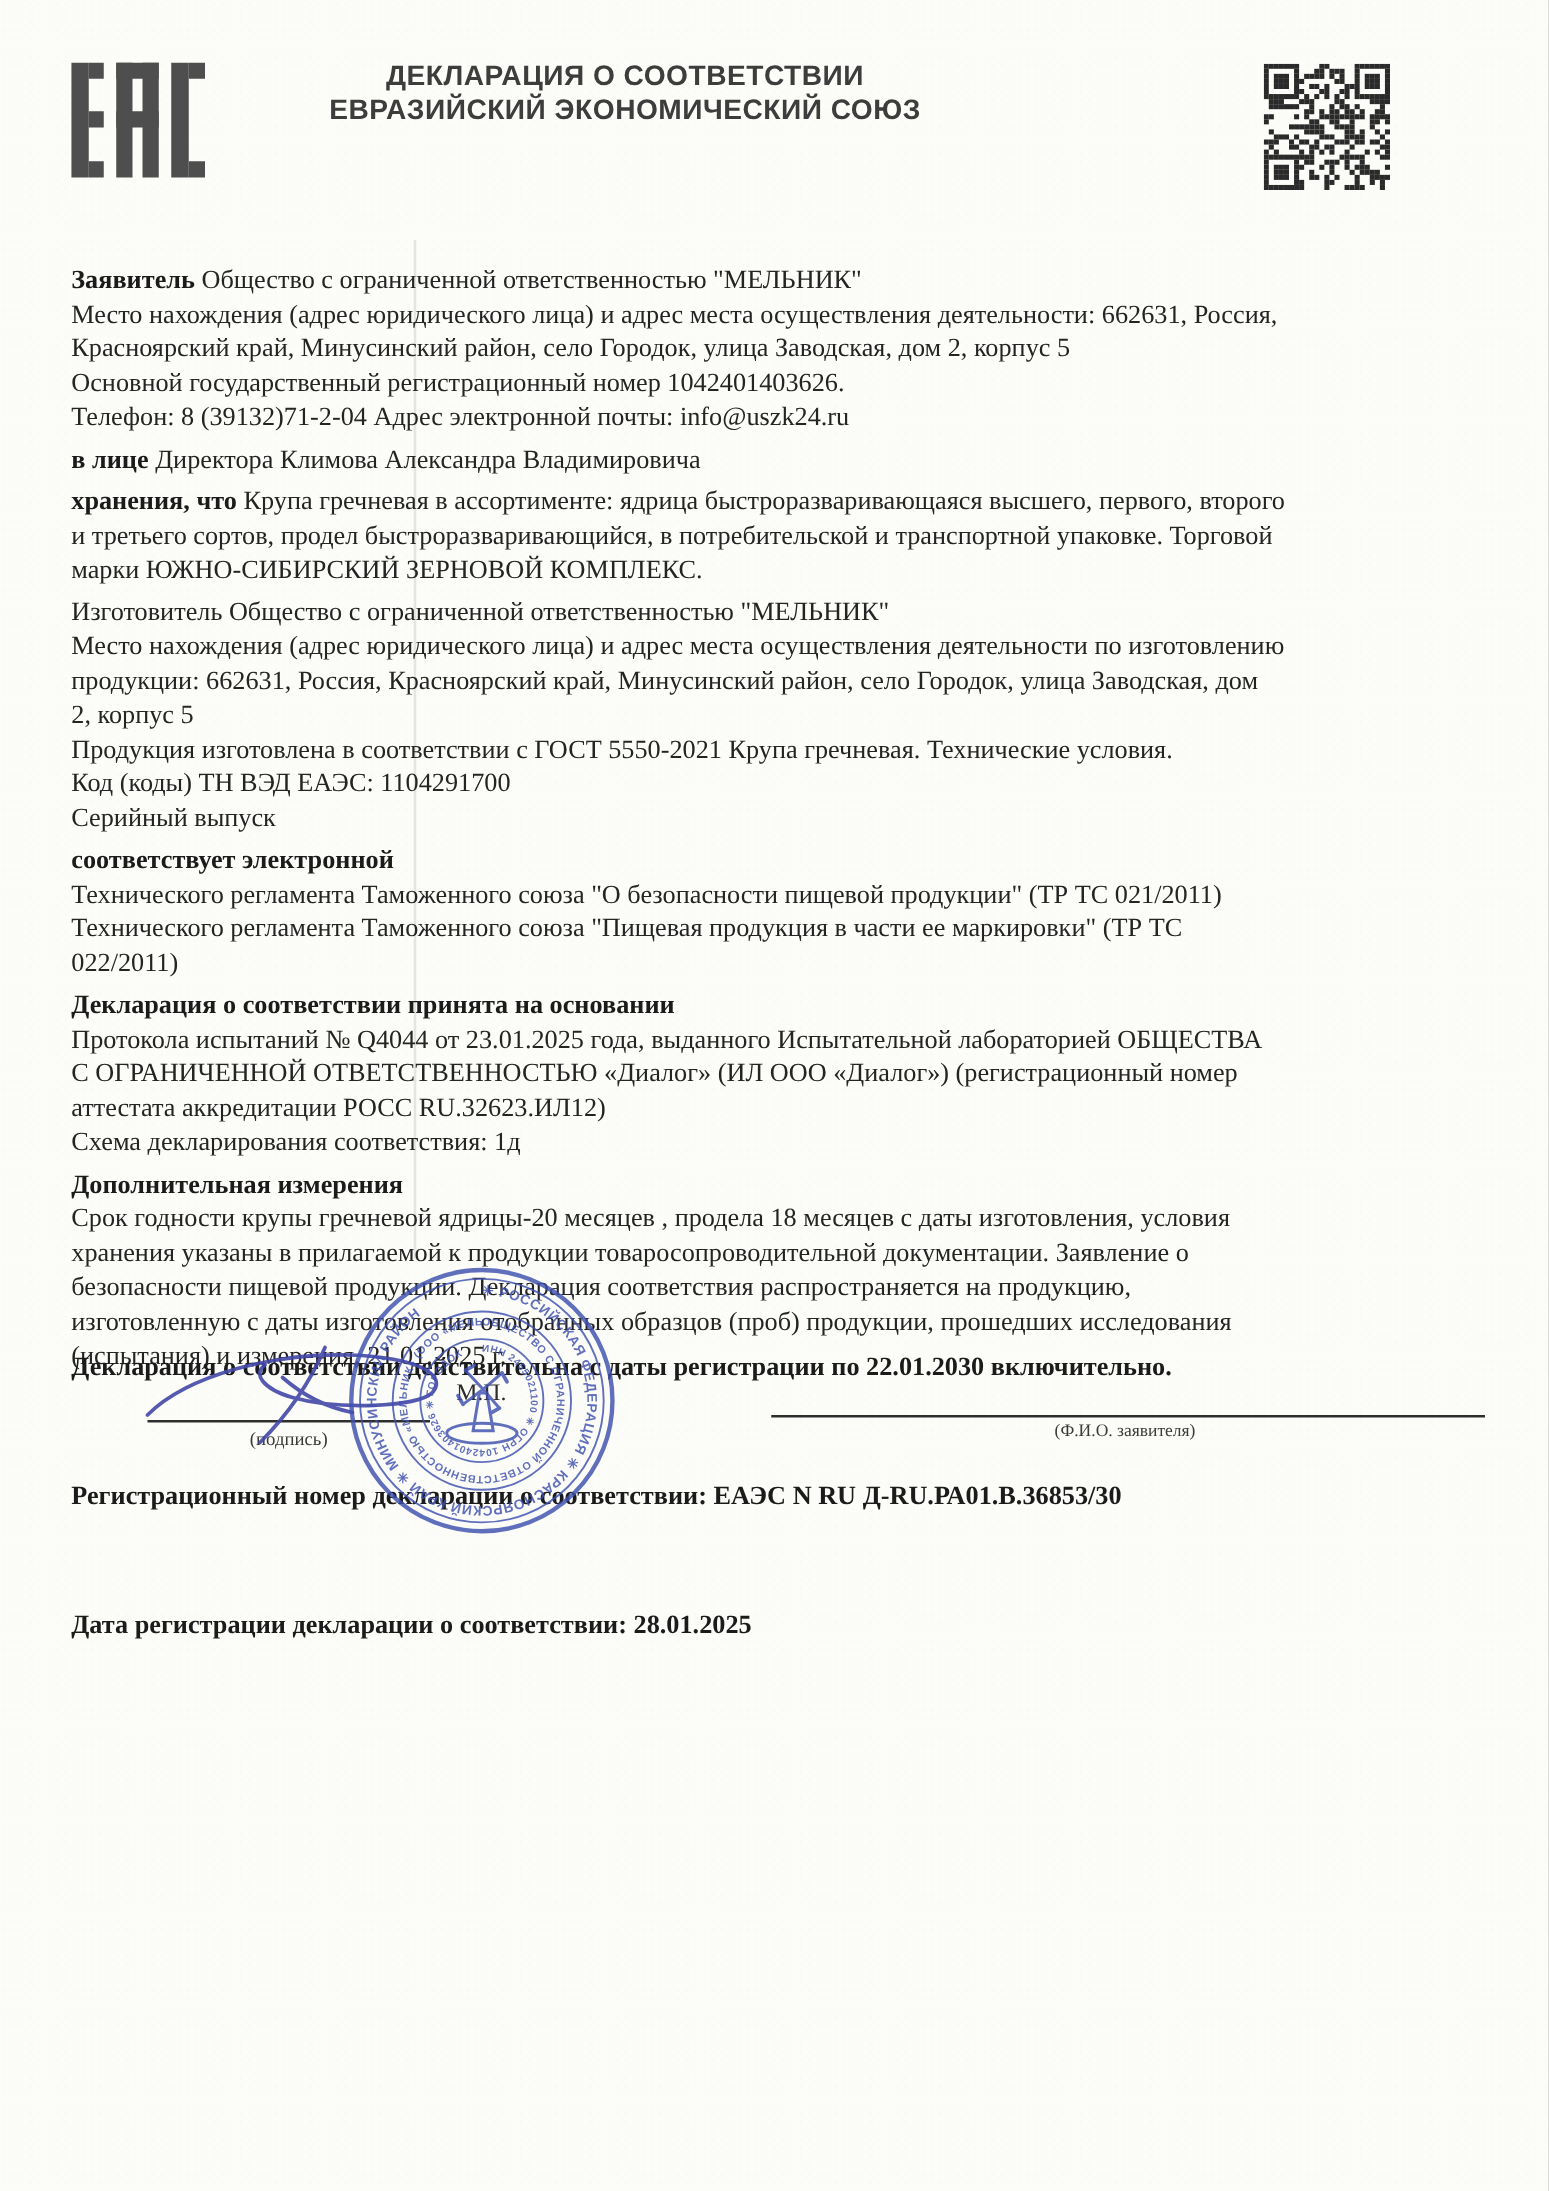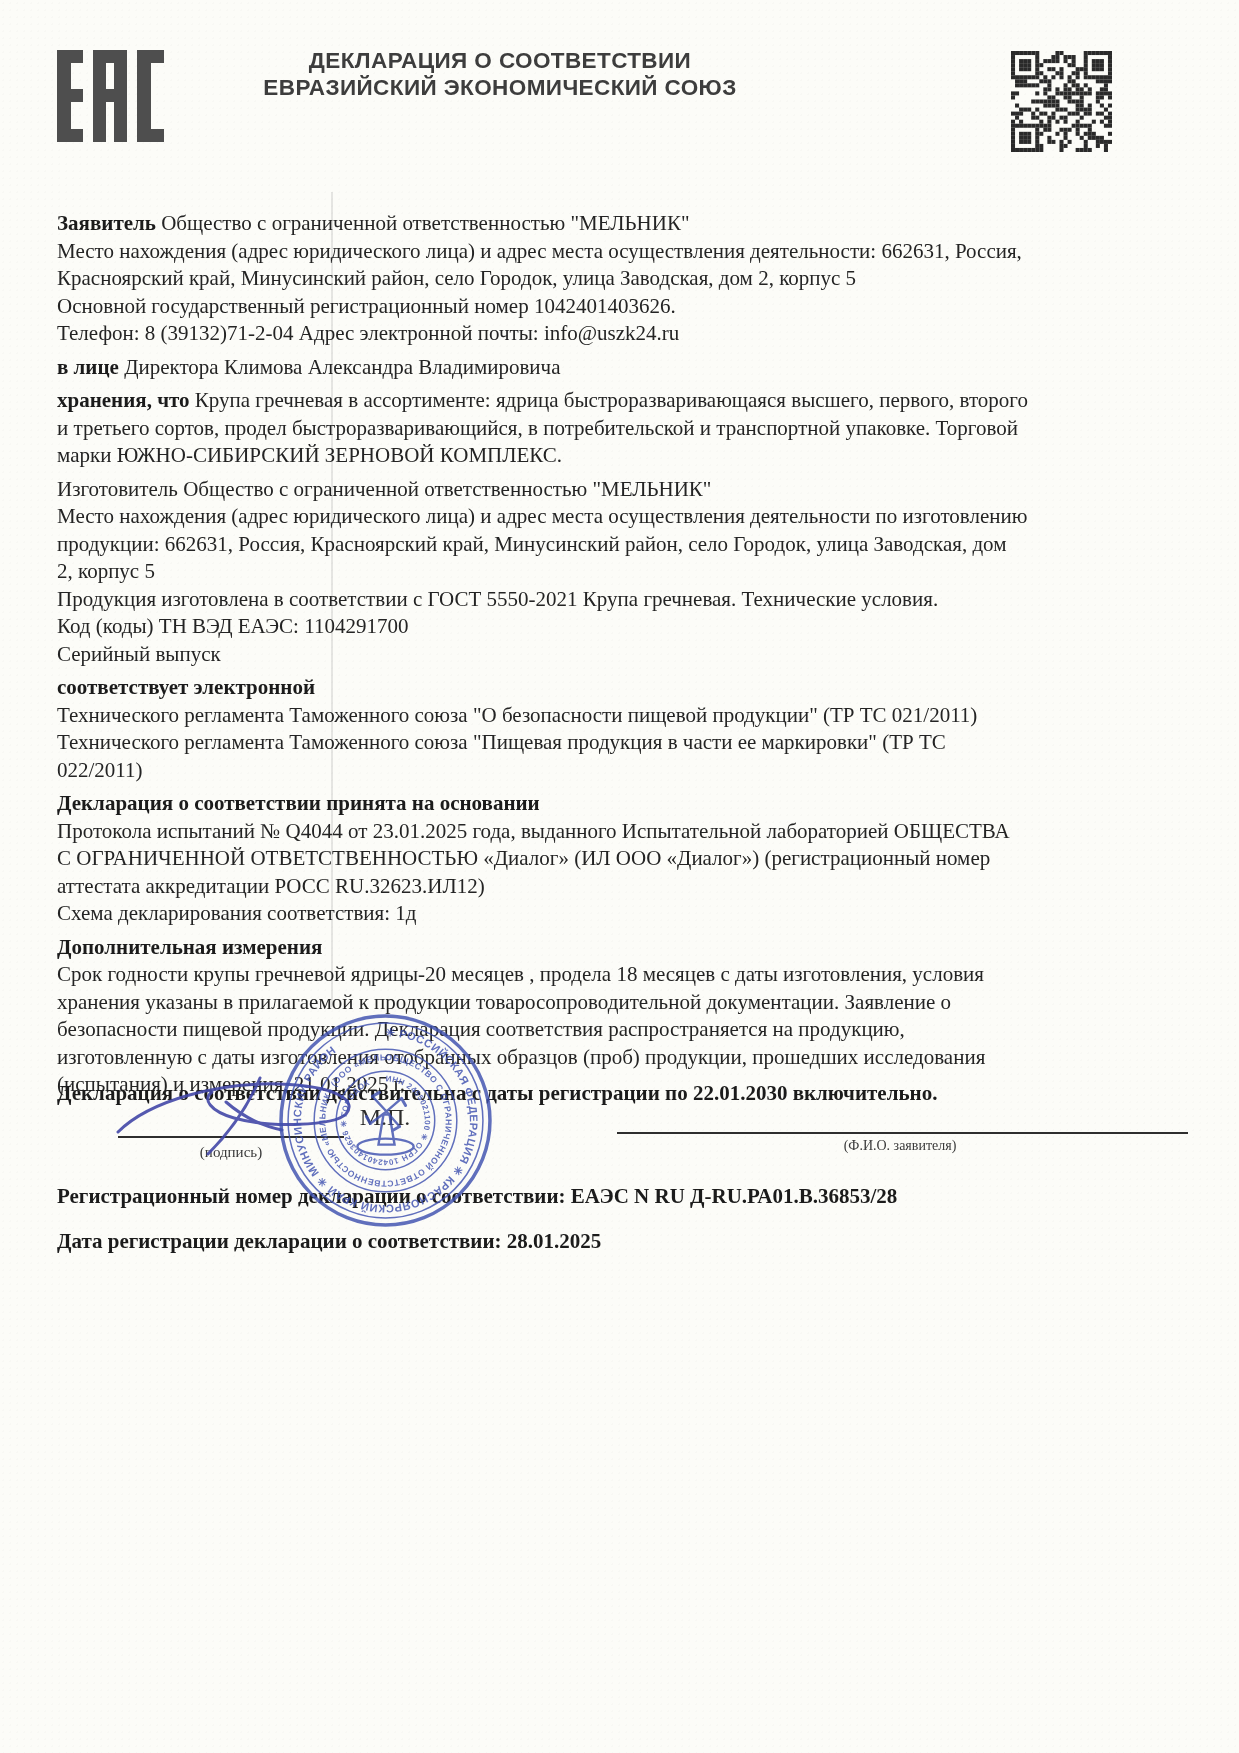--- a/index.html
+++ b/index.html
@@ -35,34 +35,34 @@
   .validity{
     position:absolute; left:57px; top:1081px; width:1100px;
     font-size:21px; font-weight:bold; color:#1b1b1b;
   }
   
   .sig-svg{position:absolute; left:110px; top:1072px; width:280px; height:92px; z-index:4;}
   .sig-line{position:absolute; left:118px; top:1136px; width:226px; border-top:2px solid #2e2e2e;}
   .sig-caption{position:absolute; left:140px; top:1144px; width:182px; text-align:center;
     font-size:15px; color:#3a3a3a;}
   .mp-mark{position:absolute; left:350px; top:1104px; width:70px; text-align:center;
-    font-size:24px; color:#2c2c2c; z-index:3;}
+    font-size:19px; color:#2c2c2c; z-index:3;}
   .applicant-name{position:absolute; left:600px; top:1102px; width:560px; text-align:center;
     font-size:21px; color:#242424;}
   .fio-line{position:absolute; left:617px; top:1132px; width:571px; border-top:2px solid #2e2e2e;}
   .fio-caption{position:absolute; left:700px; top:1138px; width:400px; text-align:center;
     font-size:14px; color:#3a3a3a;}
   
   .stamp{position:absolute; left:275px; top:1010px; width:221px; height:221px;
     opacity:.82; z-index:5;}
   .stamp text{font-family:"Liberation Sans", sans-serif; font-weight:bold; letter-spacing:.5px;}
   
   .reg-line{position:absolute; left:57px; width:1120px; font-size:21px; font-weight:bold; color:#1b1b1b;}
   .reg-number{top:1184px;}
-  .reg-date{top:1229px;}
+  .reg-date{top:1287px;}
 </style>
 </head>
 <body>
 
 <div class="page">
 
   <svg class="eac-logo" viewBox="0 0 112 97">
     <g fill="#4e4e4e">
 
       <rect x="0" y="0" width="14" height="92"></rect>
@@ -475,20 +475,20 @@
     <g stroke="#3f51b0" fill="none" stroke-width="2.4" stroke-linecap="round">
       <ellipse cx="0" cy="26" rx="28" ry="8"></ellipse>
       <path d="M -7,24 L -2,-6 L 4,-6 L 9,24 Z"></path>
       <path d="M 1,-9 L -13,-24 M 1,-9 L 16,-22 M 1,-9 L -15,3 M 1,-9 L 14,6"></path>
       <path d="M -13,-24 l 7,-4 M 16,-22 l 4,7 M -15,3 l -4,-7 M 14,6 l -7,4" stroke-width="3"></path>
     </g>
   </svg>
 
   <div class="reg-line reg-number">
     <span>Регистрационный номер декларации о соответствии:</span>
-    <span>ЕАЭС N RU Д-RU.РА01.В.36853/28</span>
+    <span>ЕАЭС N RU Д-RU.РА01.В.36853/30</span>
   </div>
   <div class="reg-line reg-date">
     <span>Дата регистрации декларации о соответствии:</span>
     <span>28.01.2025</span>
   </div>
 
 </div>
 
 </body></html>

